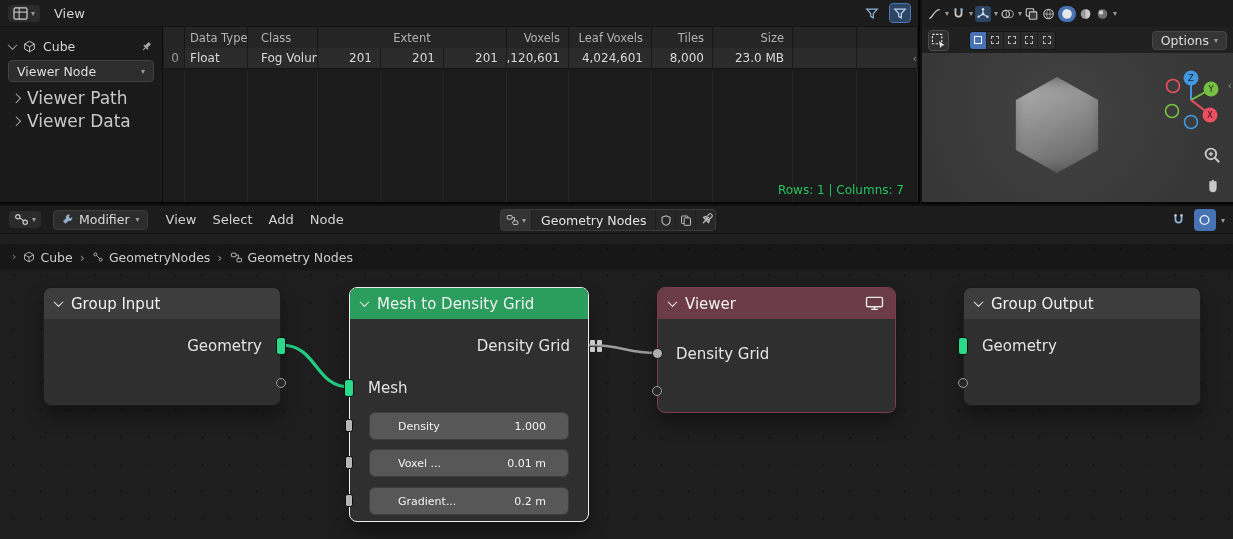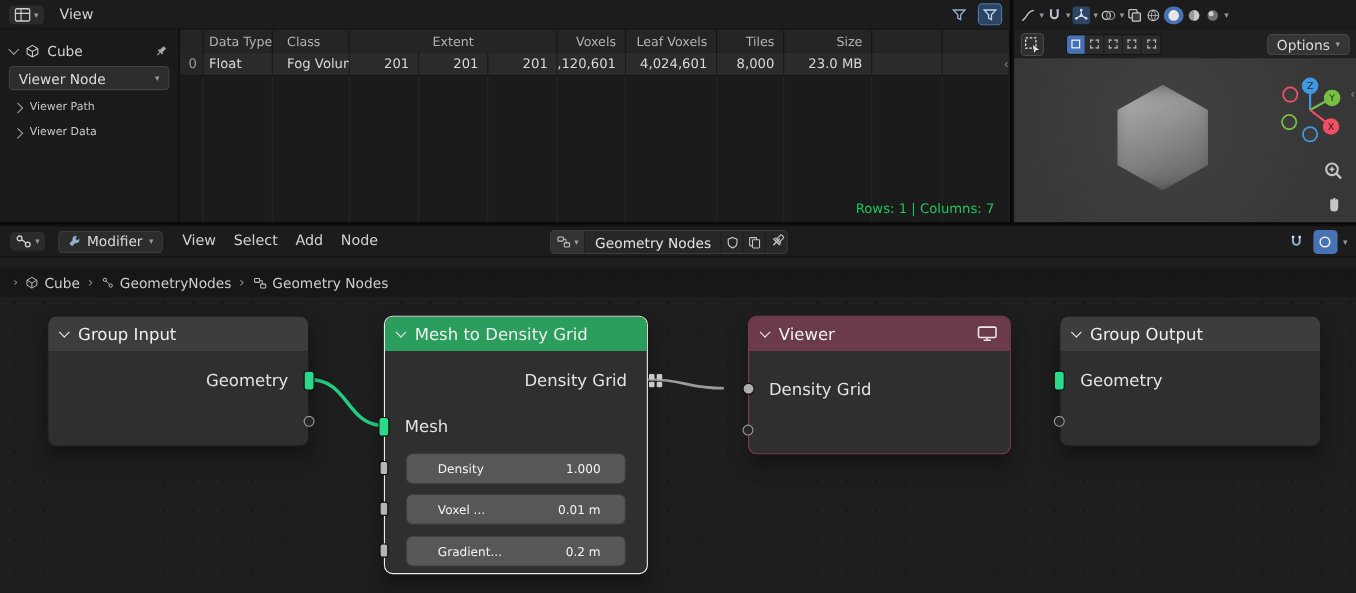--- a/index.html
+++ b/index.html
@@ -23,21 +23,21 @@
   .editor-type-btn { display:flex; align-items:center; gap:2px; background:#2b2b2b; border-radius:4px; padding:2px 5px; }
   .ss-menubar .spacer { flex:1; }
   .icon-btn { display:flex; align-items:center; justify-content:center; width:20px; height:18px; border-radius:3px; }
   .icon-btn.active { background:#2d4563; outline:1px solid #4a79b5; }
 
   .ss-sidebar { position:absolute; left:0; top:27px; bottom:0; width:163px; background:#1a1a1a; border-right:1px solid #0d0d0d; }
   .sb-row { display:flex; align-items:center; gap:7px; height:24px; padding:0 9px; font-size:12.5px; color:#d6d6d6; }
   .sb-row .grow { flex:1; }
   .sb-select { margin:2px 8px 4px; height:22px; background:#2d2d2d; border:1px solid #414141; border-radius:4px; display:flex; align-items:center; padding:0 8px; font-size:12.5px; color:#dedede; }
   .sb-select .grow { flex:1; }
-  .sb-section { display:flex; align-items:center; gap:8px; height:23px; padding:0 12px; font-size:10px; color:#c9c9c9; }
+  .sb-section { display:flex; align-items:center; gap:8px; height:23px; padding:0 12px; font-size:17px; color:#c9c9c9; }
 
   .ss-table { position:absolute; left:164px; top:27px; right:0; bottom:0; background:#1b1b1b; }
   .grid-cols { display:grid; grid-template-columns:21px 63px 70px 63px 63px 63px 62px 83px 61px 80px 64px 1fr; }
   .t-head { height:21px; background:#252525; font-size:11.5px; color:#b2b2b2; }
   .t-head > div { border-right:1px solid #161616; display:flex; align-items:center; padding:0 8px; white-space:nowrap; overflow:hidden; }
   .t-head > div.left { justify-content:flex-start; padding-left:5px; }
   .t-head > div.center { justify-content:center; grid-column:4 / span 3; }
   .t-head > div.right { justify-content:flex-end; }
   .t-row { height:21px; background:#2b2b2b; font-size:12px; color:#d9d9d9; border-bottom:1px solid #151515; }
   .t-row > div { border-right:1px solid #1a1a1a; display:flex; align-items:center; padding:0 8px; white-space:nowrap; overflow:hidden; }
@@ -85,21 +85,21 @@
     background-color:#1e1e1e;
     background-image:radial-gradient(circle, #151515 1.1px, transparent 1.4px);
     background-size:27px 27px; }
   .crumb-band { position:absolute; left:0; top:9px; right:0; height:26px; background:rgba(10,10,10,.33); display:flex; align-items:center; gap:7px; padding:0 12px; font-size:12.5px; color:#cdcdcd; }
   .crumb-sep { color:#8f8f8f; font-size:13px; }
   .crumb-item { display:flex; align-items:center; gap:5px; }
 
   .wires { position:absolute; inset:0; z-index:1; pointer-events:none; }
   .node { position:absolute; z-index:2; background:rgba(48,48,48,.97); border:1px solid #1b1b1b; border-radius:8px; box-shadow:0 10px 18px rgba(0,0,0,.38); }
   .node.active { border:1px solid #ececec; }
-  .node.viewer-sel { border:1px solid #7c3b50;margin-left:23px; }
+  .node.viewer-sel { border:1px solid #7c3b50; }
   .nhead { position:absolute; left:0; top:0; right:0; height:31px; border-radius:7px 7px 0 0; display:flex; align-items:center; gap:9px; padding:0 11px; font-size:15px; color:#f0f0f0; }
   .nhead.plain { background:var(--node_header_default); }
   .nhead.green { background:var(--node_header_green); }
   .nhead.viewer { background:var(--node_header_viewer); }
   .nhead .right { margin-left:auto; }
   .nrow { position:absolute; left:0; right:0; height:24px; line-height:24px; font-size:15px; color:#e3e3e3; white-space:nowrap; }
   .nrow.out { text-align:right; padding-right:18px; }
   .nrow.in { text-align:left; padding-left:18px; }
   .pill { position:absolute; left:19px; right:19px; height:28px; border-radius:6px; background:#575757; border:1px solid #3e3e3e; display:flex; align-items:center; justify-content:space-between; padding:0 22px 0 28px; font-size:11px; color:#f3f3f3; }
   .sock { position:absolute; z-index:3; }

